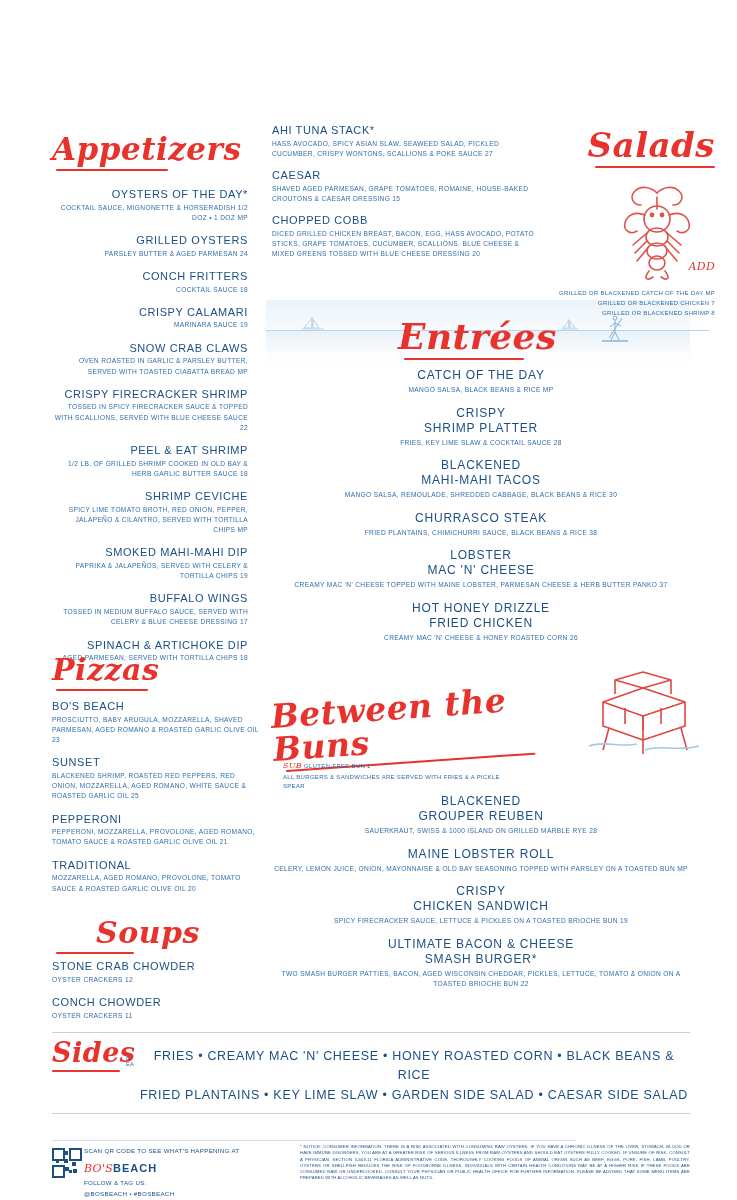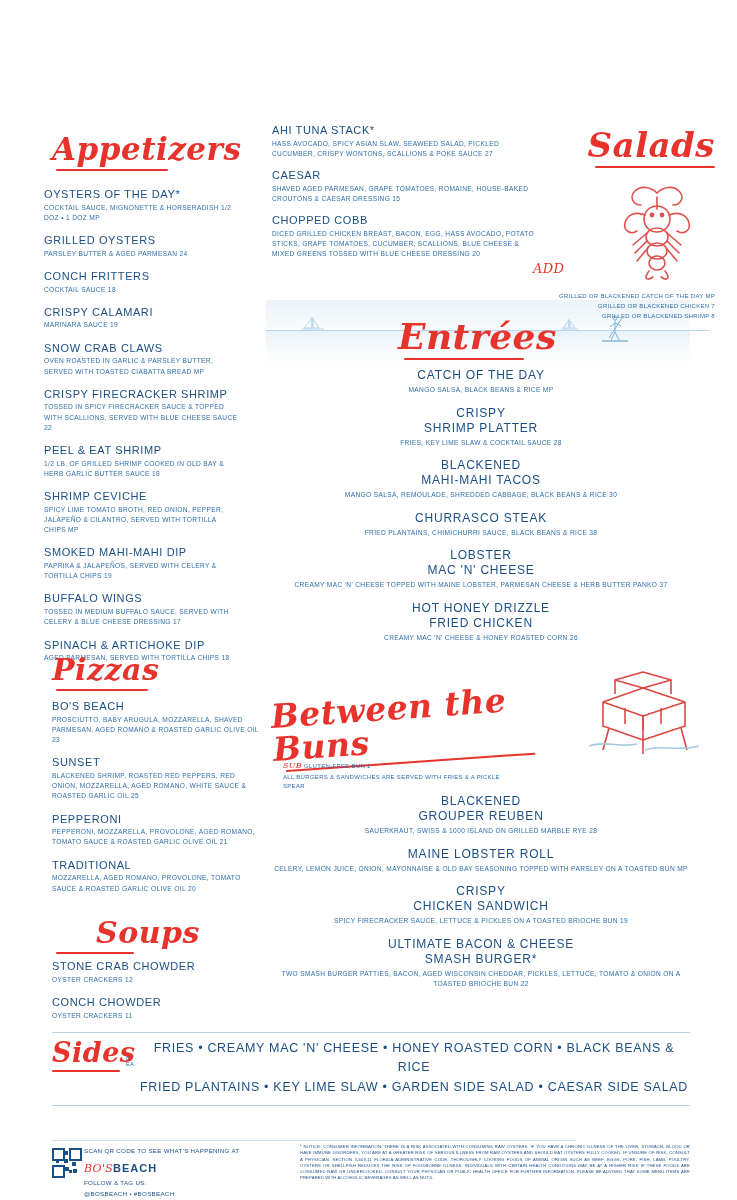--- a/index.html
+++ b/index.html
@@ -35,21 +35,21 @@
     color:#e8322c;
     font-weight:700;
     letter-spacing:.5px;
     line-height:1;
   }
   .script-underline{
     height:2px;background:#e8322c;border-radius:2px;margin-top:4px;
   }
 
   
-  .left-col{position:absolute;left:44px;top:132px;width:196px;}
+  .left-col{position:absolute;left:52px;top:132px;width:196px;text-align:right;}
   .item{margin-bottom:11px;}
   .item-name{
     font-size:11px;letter-spacing:.6px;color:#1b4f86;font-weight:400;
     text-transform:uppercase;line-height:1.15;
   }
   .item-desc{
     font-size:6.6px;letter-spacing:.35px;color:#2f6ea8;
     text-transform:uppercase;line-height:1.55;margin-top:2px;
   }
 
@@ -59,21 +59,21 @@
 
   
   .salads-head{position:absolute;right:22px;top:128px;text-align:left;}
   .salads-head .script{font-size:34px;}
   .salad-add{
     position:absolute;right:22px;top:258px;width:182px;text-align:right;
     font-size:6px;letter-spacing:.3px;color:#2f6ea8;line-height:1.7;text-transform:uppercase;
   }
   .salad-add .addlabel{
     font-family:"DejaVu Serif",serif;font-style:italic;color:#e8322c;
-    font-size:13px;display:block;text-align:left;margin-bottom:11px;
+    font-size:11px;display:block;text-align:right;margin-bottom:11px;
   }
 
   
   .entrees-head{position:absolute;left:398px;top:318px;}
   .entrees-head .script{font-size:36px;}
   .entrees{
     position:absolute;left:272px;top:368px;width:418px;text-align:center;
   }
   .e-item{margin-bottom:10px;}
   .e-name{font-size:12px;letter-spacing:.8px;text-transform:uppercase;color:#1b4f86;line-height:1.25;}
@@ -104,21 +104,21 @@
 
   
   .sides-wrap{position:absolute;left:52px;top:1032px;width:638px;}
   .sides-rule{height:1px;background:#b9d3e7;}
   .sides-inner{display:flex;align-items:flex-start;padding:6px 0 8px 0;}
   .sides-head{position:relative;width:86px;flex:0 0 86px;}
   .sides-head .script{font-size:27px;}
   .sides-ea{
     font-size:5.5px;color:#2f6ea8;letter-spacing:.3px;position:absolute;left:74px;top:16px;
   }
-  .sides-list{flex:1;text-align:center;}
+  .sides-list{flex:1;text-align:center;margin-top:8px;}
   .sides-line{
     font-size:12.5px;letter-spacing:.7px;color:#1b4f86;text-transform:uppercase;line-height:1.55;
   }
 
   
   .footer{position:absolute;left:0;top:1140px;width:623px;height:60px;}
   .qr{
     position:absolute;left:52px;top:8px;width:26px;height:26px;
   }
   .qr-cell{position:absolute;background:#1b4f86;width:4px;height:4px;}

